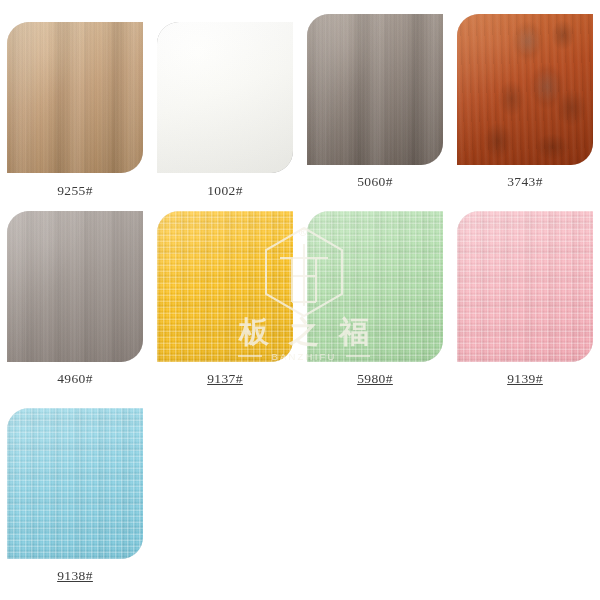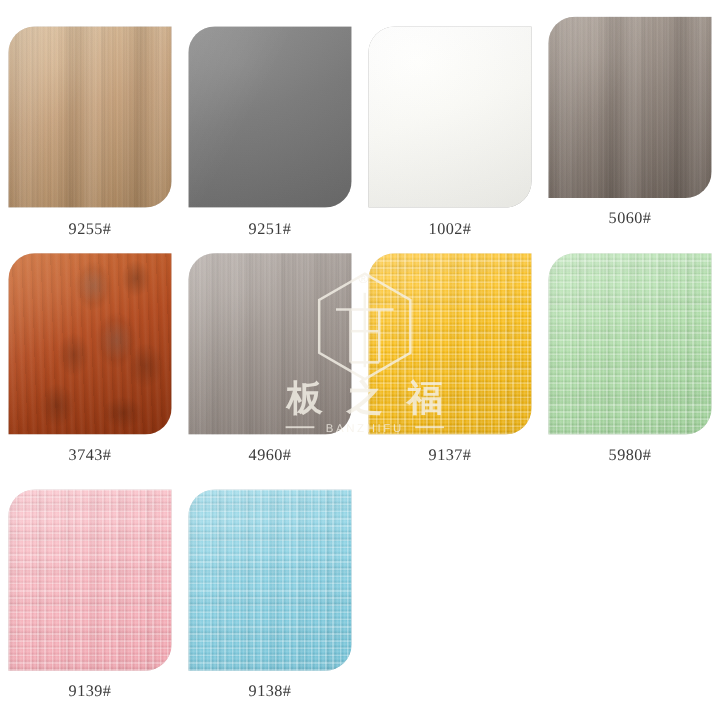--- a/index.html
+++ b/index.html
@@ -64,21 +64,21 @@
 
   .label {
     margin-top: 11px;
     font-size: 13.5px;
     letter-spacing: 0.4px;
     color: #3b3b3b;
     font-family: "Liberation Serif", "DejaVu Serif", serif;
     line-height: 1;
   }
   .row2 .label { margin-top: 10px; }
-  .row3 .label { margin-top: 10px; }
+  .row3 .label { margin-top: 10px; text-decoration: underline; }
 
   
 
   
   .grain-v {
     background-image:
       repeating-linear-gradient(90deg,
         rgba(0,0,0,0.055) 0px, rgba(0,0,0,0.00) 1px,
         rgba(255,255,255,0.05) 2px, rgba(0,0,0,0.035) 3px,
         rgba(0,0,0,0.0) 5px, rgba(255,255,255,0.04) 6px,
@@ -174,27 +174,20 @@
     <div class="cell row1">
       <div class="swatch">
         <div class="base" id="b0" style="background: linear-gradient(160deg, rgb(220, 190, 153) 0%, rgb(200, 161, 121) 46%, rgb(176, 139, 98) 100%);"></div>
         <div class="tex grain-v"></div>
         <div class="tex bands-v"></div>
         <div class="base sheen"></div>
       </div>
       <div class="label">9255#</div>
     </div>
 
-    <div class="cell row1">
-      <div class="swatch">
-        <div class="base" id="b1" style="background: linear-gradient(160deg, rgb(138, 138, 138) 0%, rgb(120, 120, 120) 46%, rgb(108, 108, 108) 100%);"></div>
-        <div class="base sheen"></div>
-      </div>
-      <div class="label">9251#</div>
-    </div>
 
     <div class="cell row1">
       <div class="swatch outline">
         <div class="base" id="b2" style="background: linear-gradient(160deg, rgb(255, 255, 255) 0%, rgb(252, 252, 248) 46%, rgb(241, 241, 236) 100%);"></div>
         <div class="base sheen"></div>
       </div>
       <div class="label">1002#</div>
     </div>
 
 

